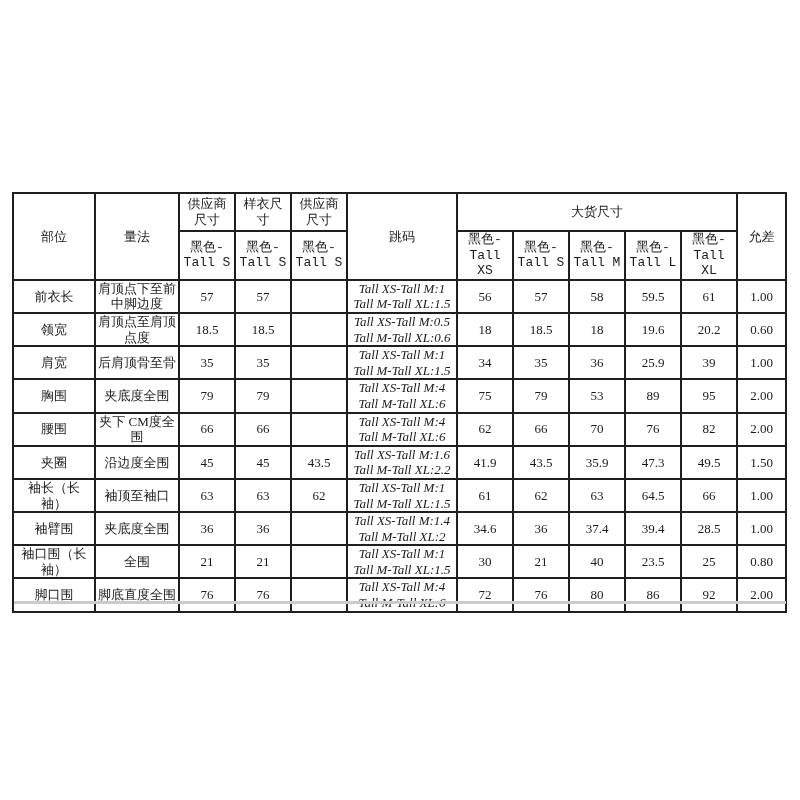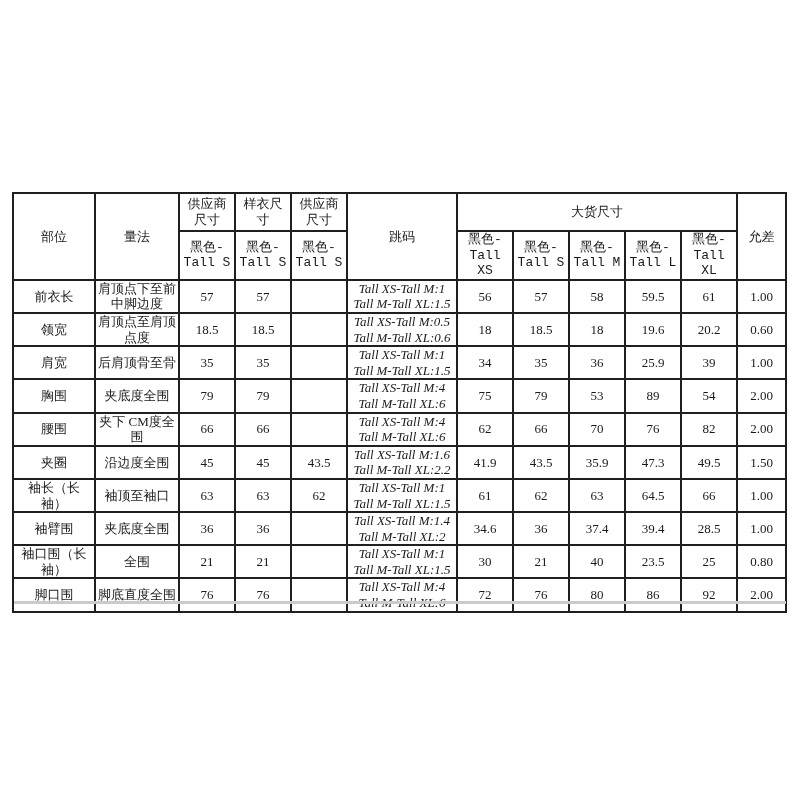--- a/index.html
+++ b/index.html
@@ -144,21 +144,21 @@
         <td class="cn">夹底度全围</td>
         <td>79</td>
         <td>79</td>
         <td></td>
         <td class="grading">Tall XS-Tall M:4
 Tall M-Tall XL:6</td>
         <td>75</td>
         <td>79</td>
         <td>53</td>
         <td>89</td>
-        <td>54</td>
+        <td>95</td>
         <td>2.00</td>
       </tr>
       <tr class="data-row">
         <td class="cn">腰围</td>
         <td class="cn">夹下 CM度全围</td>
         <td>66</td>
         <td>66</td>
         <td></td>
         <td class="grading">Tall XS-Tall M:4
 Tall M-Tall XL:6</td>

